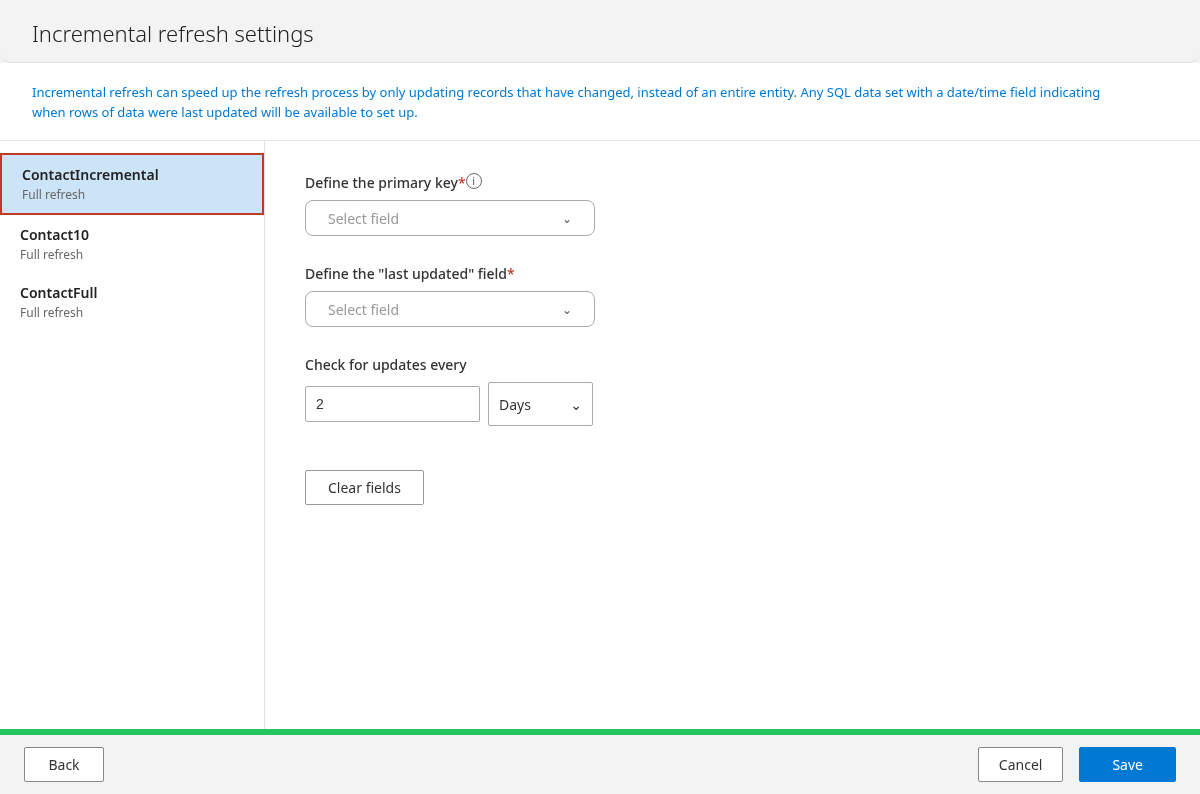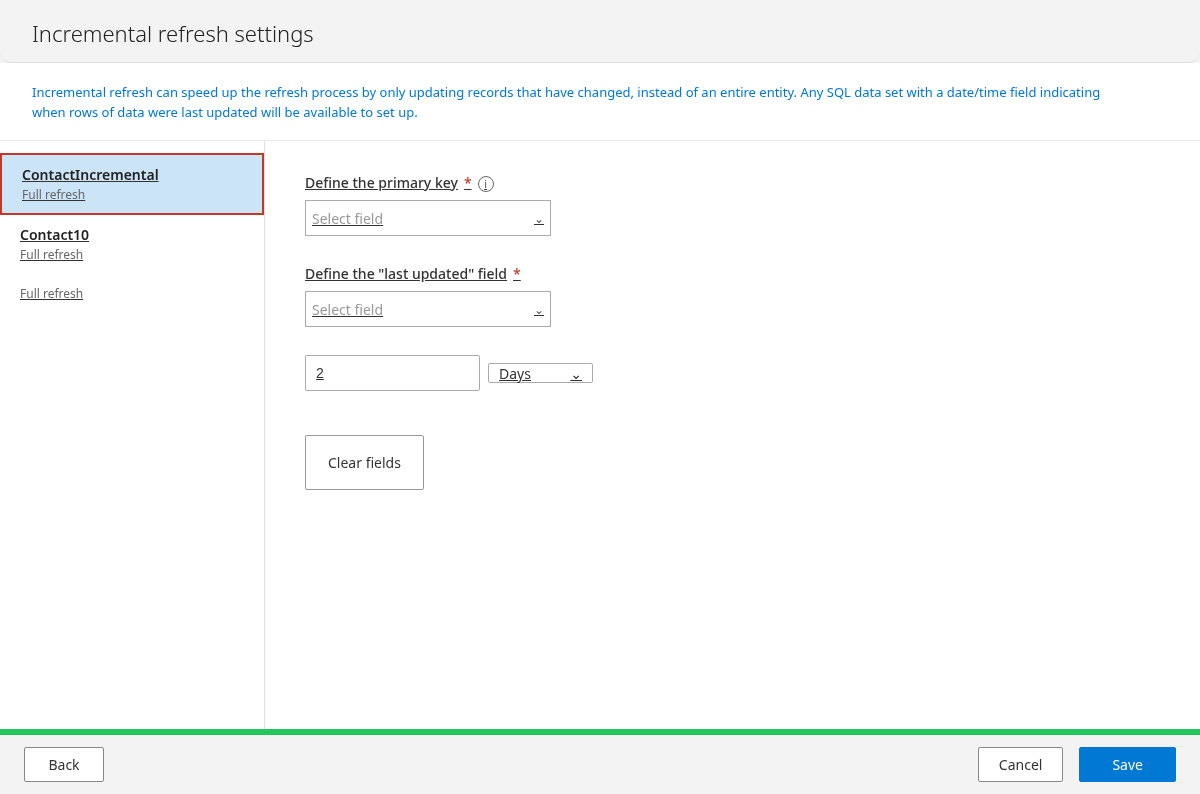--- a/index.html
+++ b/index.html
@@ -48,21 +48,20 @@
       color: #0078d4;
       line-height: 1.5;
       max-width: 1100px;
     }
 
     
     .content-area {
       flex: 1;
       display: flex;
       overflow: hidden;
-      text-decoration: underline;
     }
 
     
     .sidebar {
       width: 265px;
       border-right: 1px solid #e0e0e0;
       padding: 12px 0;
       overflow-y: auto;
       background: #fff;
     }
@@ -98,22 +97,21 @@
     .form-group {
       margin-bottom: 28px;
     }
 
     .form-label {
       font-size: 14px;
       font-weight: 500;
       color: #333;
       margin-bottom: 8px;
       display: flex;
-      align-items: flex-end;
-      gap: 6px;
+      align-items: flex-start;
     }
 
     .required-star {
       color: #c0392b;
       font-size: 14px;
     }
 
     .info-icon {
       width: 16px;
       height: 16px;
@@ -122,26 +120,26 @@
       display: inline-flex;
       align-items: center;
       justify-content: center;
       font-size: 10px;
       color: #666;
       cursor: pointer;
       flex-shrink: 0;
     }
 
     .select-field {
-      width: 246px;
+      width: 290px;
       height: 36px;
       border: 1px solid #aaa;
-      border-radius: 0;
-      background: #fff;
-      padding: 0 6px;
+      border-radius: 8px;
+      background: #fff;
+      padding: 0 22px;
       font-size: 14px;
       color: #999;
       display: flex;
       align-items: center;
       justify-content: space-between;
       cursor: pointer;
       position: relative;
     }
 
     .select-field .chevron-icon {
@@ -160,36 +158,36 @@
       height: 36px;
       border: 1px solid #aaa;
       border-radius: 2px;
       padding: 0 10px;
       font-size: 14px;
       color: #333;
     }
 
     .days-select {
       width: 105px;
-      height: 20px;
+      height: 44px;
       border: 1px solid #aaa;
       border-radius: 2px;
       background: #fff;
       padding: 0 10px;
       font-size: 14px;
       color: #333;
       display: flex;
       align-items: center;
       justify-content: space-between;
       cursor: pointer;
     }
 
     .clear-fields-btn {
       margin-top: 16px;
-      padding: 17px 22px;
+      padding: 7px 22px;
       background: #fff;
       border: 1px solid #999;
       border-radius: 2px;
       font-size: 14px;
       color: #333;
       cursor: pointer;
       font-family: inherit;
     }
 
     
@@ -257,20 +255,21 @@
         <span class="item-name">ContactIncremental</span>
         <span class="item-sub">Full refresh</span>
       </div>
 
       <div class="sidebar-item">
         <span class="item-name">Contact10</span>
         <span class="item-sub">Full refresh</span>
       </div>
 
       <div class="sidebar-item">
+        <span class="item-name">ContactFull</span>
         <span class="item-sub">Full refresh</span>
       </div>
 
     </div>
 
     <div class="form-panel">
 
       
       <div class="form-group">
         <div class="form-label">
@@ -291,20 +290,23 @@
           <span class="required-star">*</span>
         </div>
         <div class="select-field">
           <span>Select field</span>
           <span class="chevron-icon">⌄</span>
         </div>
       </div>
 
       
       <div class="form-group">
+        <div class="form-label">
+          <span>Check for updates every</span>
+        </div>
         <div class="check-updates-row">
           <input type="text" class="number-input" value="2" style="">
           <div class="days-select">
             <span>Days</span>
             <span class="chevron-icon">⌄</span>
           </div>
         </div>
       </div>
 
       

